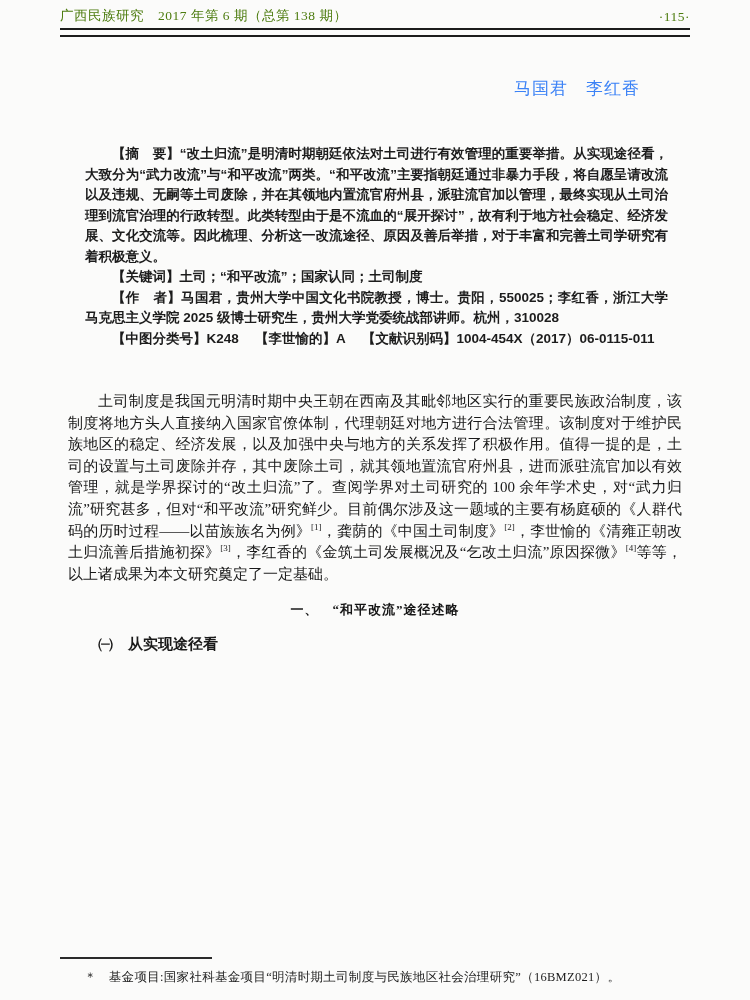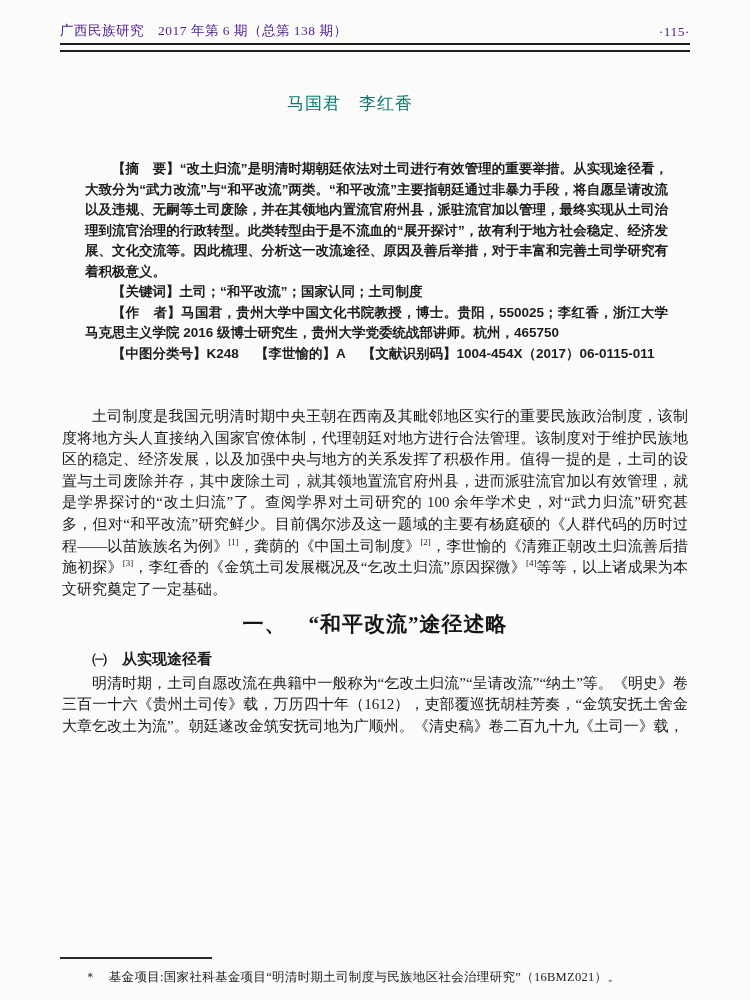--- a/index.html
+++ b/index.html
@@ -12,24 +12,24 @@
     overflow: hidden;
     font-family: "Liberation Serif", "DejaVu Serif", serif;
   }
   .content { padding: 0 60px; }
 
   
   .jheader {
     display: flex;
     justify-content: space-between;
     align-items: flex-end;
-    padding-top: 22px;
+    padding-top: 7px;
     font-size: 13.5px;
     letter-spacing: 0.5px;
-    color: #4c1d95;
+    color: #4d7c0f;
   }
   .header-rule {
     margin-top: 3px;
     height: 5px;
     border-top: 2px solid #1c1c1c;
     border-bottom: 2px solid #1c1c1c;
   }
 
   
   .art-title {
@@ -39,25 +39,25 @@
     font-size: 31px;
     line-height: 41px;
     letter-spacing: 3px;
     color: #151515;
   }
   .art-title sup { font-size: 15px; letter-spacing: 0; vertical-align: 14px; }
 
   
   .authors {
     margin-top: 40px;
-    text-align: center;
+    text-align: right;
     padding-right: 50px;
     font-size: 17px;
     letter-spacing: 1px;
-    color: #0f766e;
+    color: #3b82f6;
   }
 
   
   .meta {
     margin: 44px 22px 0 25px;
     font-size: 13.5px;
     line-height: 20.5px;
     font-weight: 700;
     text-align: justify;
     font-family: "Liberation Sans", "DejaVu Sans", sans-serif;
@@ -67,28 +67,28 @@
   .meta .inline-gap { display: inline-block; width: 1.2em; }
 
   
   .body-text {
     margin-top: 42px;
     font-size: 15px;
     line-height: 21.6px;
     text-align: justify;
     color: #191919;
   }
-  .body-text p { margin: 2px; text-indent: 2em; }
+  .body-text p { margin: 8px; text-indent: 2em; }
   sup.ref { font-size: 9px; line-height: 0; }
 
   .sec-heading {
     margin: 14px 0 13px;
     text-align: center;
     font-weight: 700;
-    font-size: 21px;
+    font-size: 13px;
     letter-spacing: 1px;
     color: #151515;
   }
   .sub-heading { font-weight: 700; }
 
   
   .footnote {
     position: absolute;
     left: 60px;
     right: 60px;
@@ -111,31 +111,30 @@
       <span>·115·</span>
     </div>
     <div class="header-rule"></div>
 
 
     <div class="authors">马国君　李红香</div>
 
     <div class="meta">
       <p><span>【摘　要】</span><span>“改土归流”是明清时期朝廷依法对土司进行有效管理的重要举措。从实现途径看，大致分为“武力改流”与“和平改流”两类。“和平改流”主要指朝廷通过非暴力手段，将自愿呈请改流以及违规、无嗣等土司废除，并在其领地内置流官府州县，派驻流官加以管理，最终实现从土司治理到流官治理的行政转型。此类转型由于是不流血的“展开探讨”，故有利于地方社会稳定、经济发展、文化交流等。因此梳理、分析这一改流途径、原因及善后举措，对于丰富和完善土司学研究有着积极意义。</span></p>
       <p><span>【关键词】</span><span>土司；“和平改流”；国家认同；土司制度</span></p>
-      <p><span>【作　者】</span><span>马国君，贵州大学中国文化书院教授，博士。贵阳，550025；李红香，浙江大学马克思主义学院 2016 级博士研究生，贵州大学党委统战部讲师。杭州，465750</span></p>
+      <p><span>【作　者】</span><span>马国君，贵州大学中国文化书院教授，博士。贵阳，550025；李红香，浙江大学马克思主义学院 2025 级博士研究生，贵州大学党委统战部讲师。杭州，310028</span></p>
       <p><span>【中图分类号】</span><span>K248</span><span class="inline-gap"></span><span>【李世愉的】</span><span>A</span><span class="inline-gap"></span><span>【文献识别码】</span><span>1004-454X（2017）06-0115-011</span></p>
     </div>
 
     <div class="body-text">
       <p><span>土司制度是我国元明清时期中央王朝在西南及其毗邻地区实行的重要民族政治制度，该制度将地方头人直接纳入国家官僚体制，代理朝廷对地方进行合法管理。该制度对于维护民族地区的稳定、经济发展，以及加强中央与地方的关系发挥了积极作用。值得一提的是，土司的设置与土司废除并存，其中废除土司，就其领地置流官府州县，进而派驻流官加以有效管理，就是学界探讨的“改土归流”了。查阅学界对土司研究的 100 余年学术史，对“武力归流”研究甚多，但对“和平改流”研究鲜少。目前偶尔涉及这一题域的主要有杨庭硕的《人群代码的历时过程——以苗族族名为例》</span><sup class="ref">[1]</sup><span>，龚荫的《中国土司制度》</span><sup class="ref">[2]</sup><span>，李世愉的《清雍正朝改土归流善后措施初探》</span><sup class="ref">[3]</sup><span>，李红香的《金筑土司发展概况及“乞改土归流”原因探微》</span><sup class="ref">[4]</sup><span>等等，以上诸成果为本文研究奠定了一定基础。</span></p>
 
       <h2 class="sec-heading">一、　“和平改流”途径述略</h2>
 
       <p class="sub-heading">㈠　从实现途径看</p>
-      <p>明清时期，土司自愿改流在典籍中一般称为“乞改土归流”“呈请改流”“纳土”等。《明史》卷三百一十六《贵州土司传》载，万历四十年（1612），吏部覆巡抚胡桂芳奏，“金筑安抚土舍金大章乞改土为流”。朝廷遂改金筑安抚司地为广顺州。《清史稿》卷二百九十九《土司一》载，</p>
     </div>
 
   </div>
 
   <div class="footnote">
     <div class="fn-rule"></div>
     <div class="fn-line">
       <span class="fn-mark">＊</span><span>基金项目:国家社科基金项目“明清时期土司制度与民族地区社会治理研究”（16BMZ021）。</span>
     </div>
   </div>

